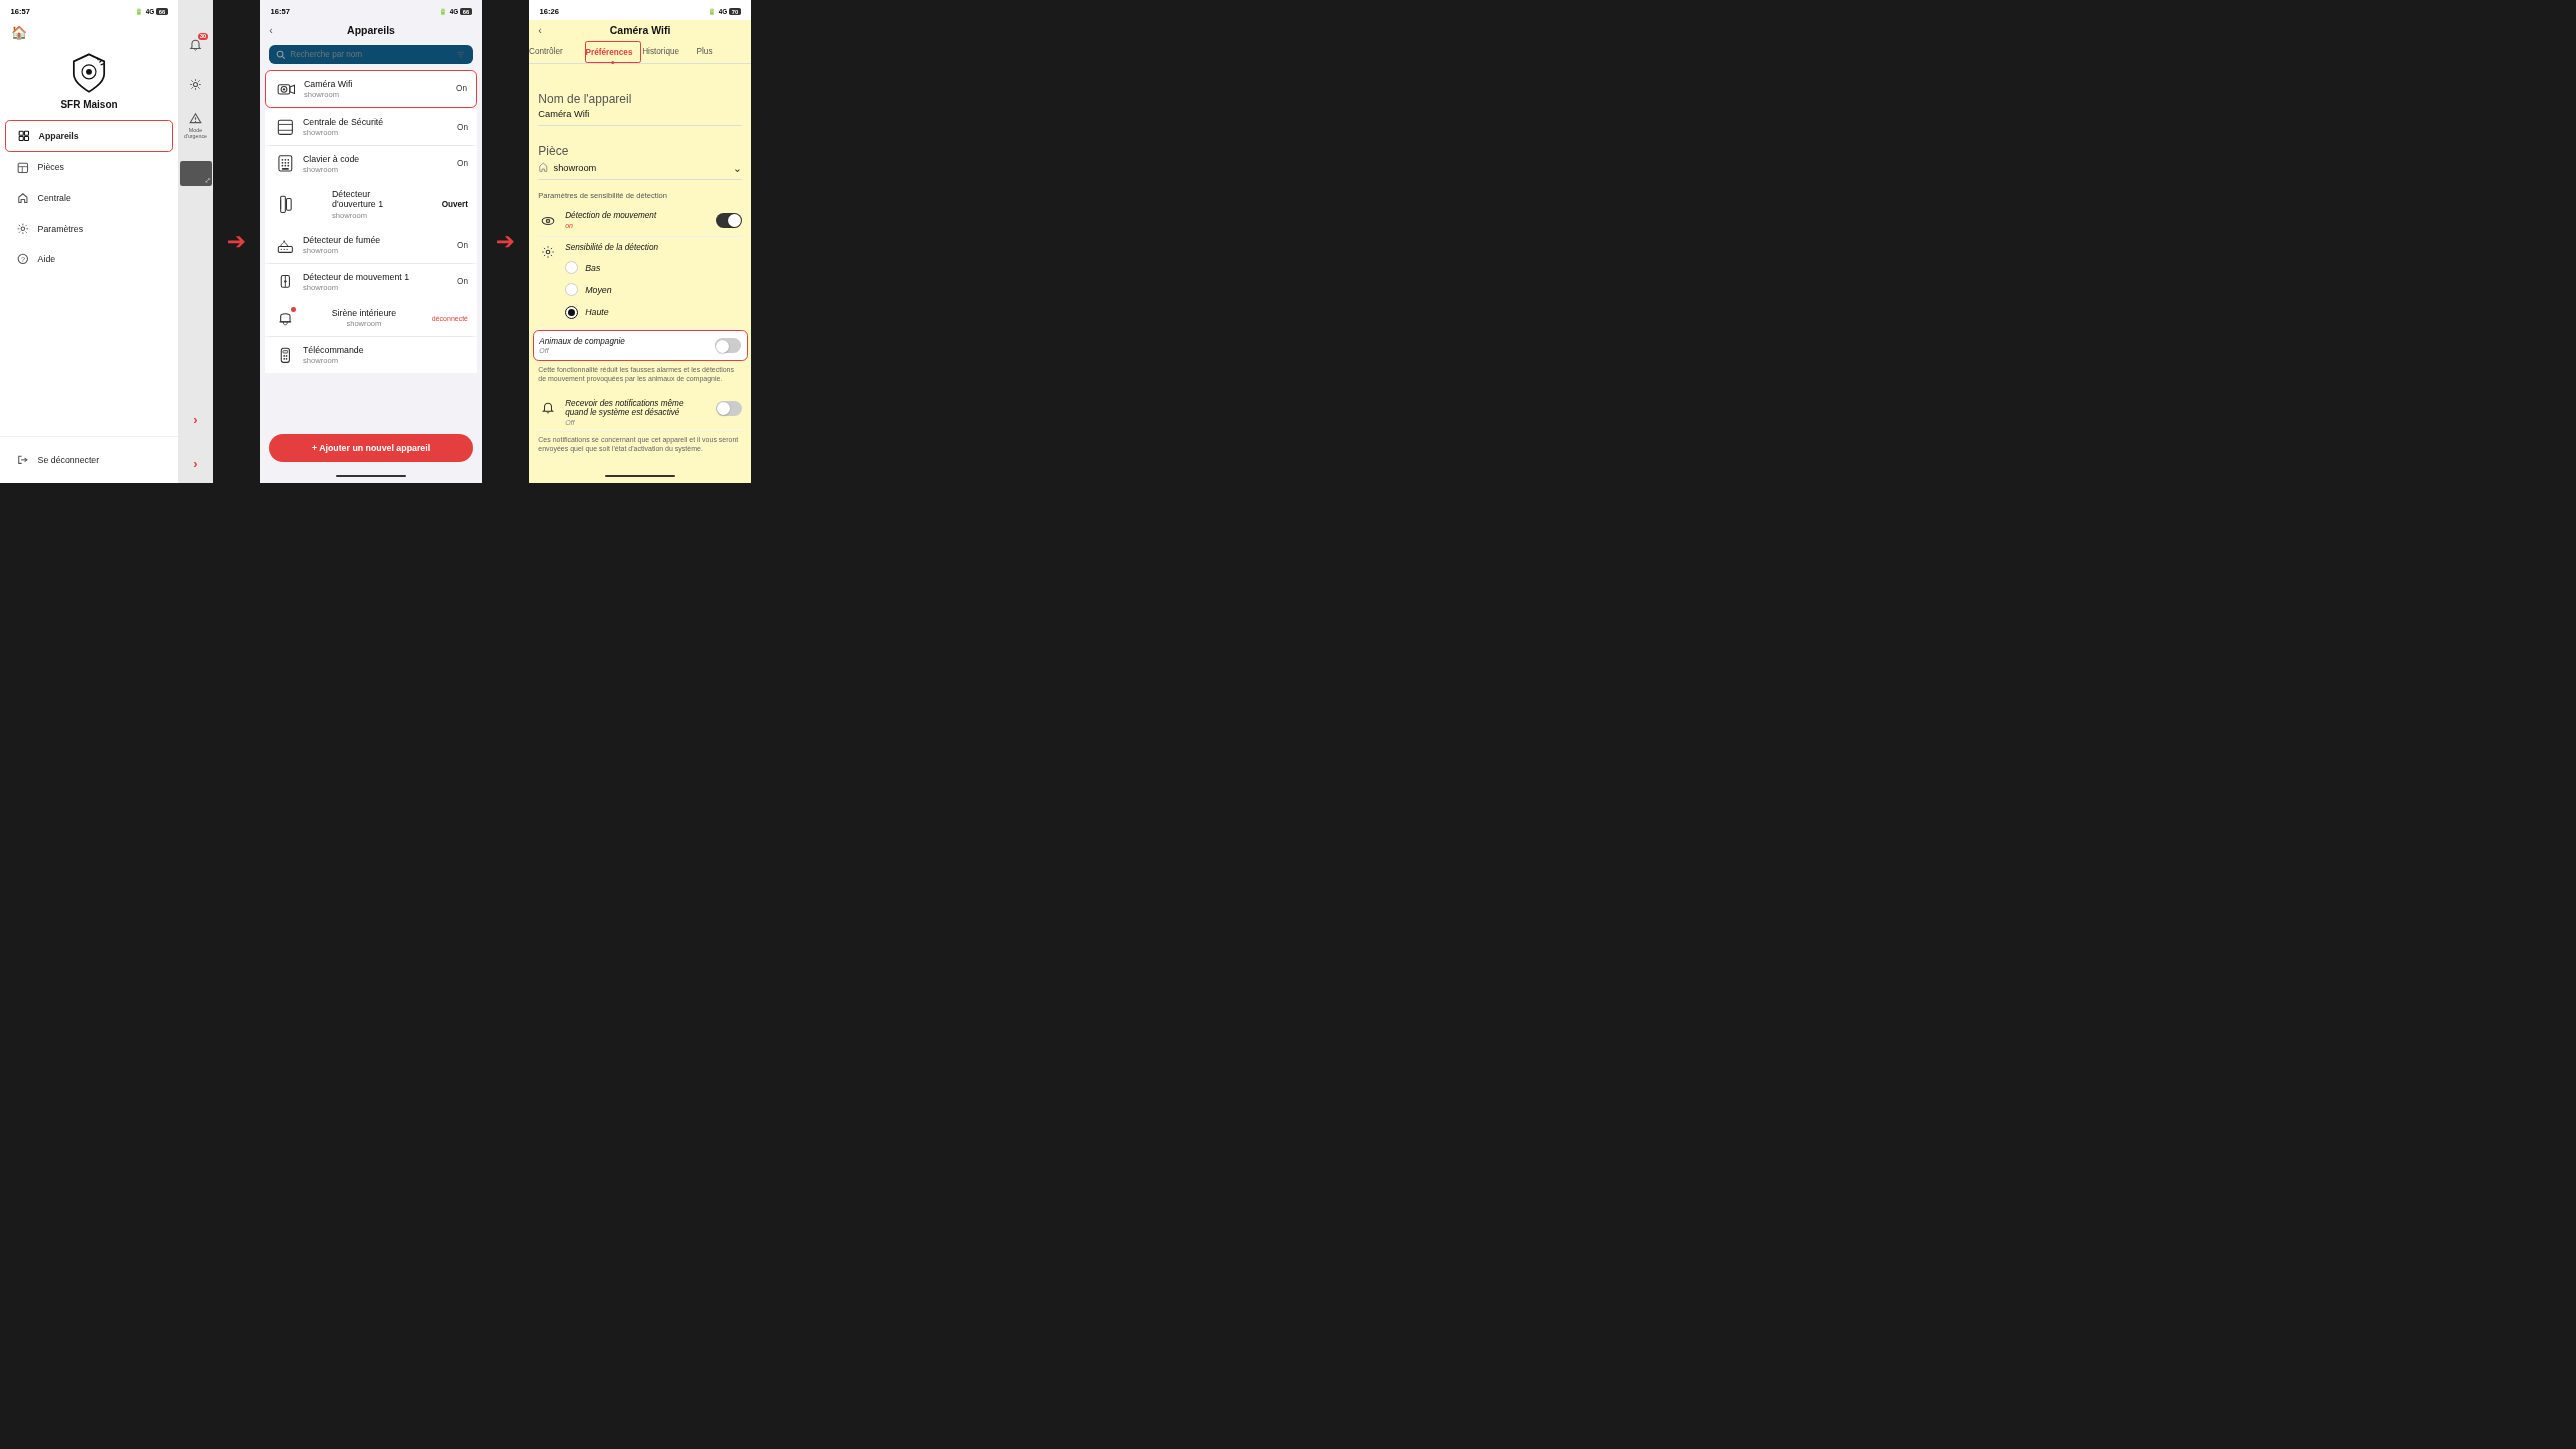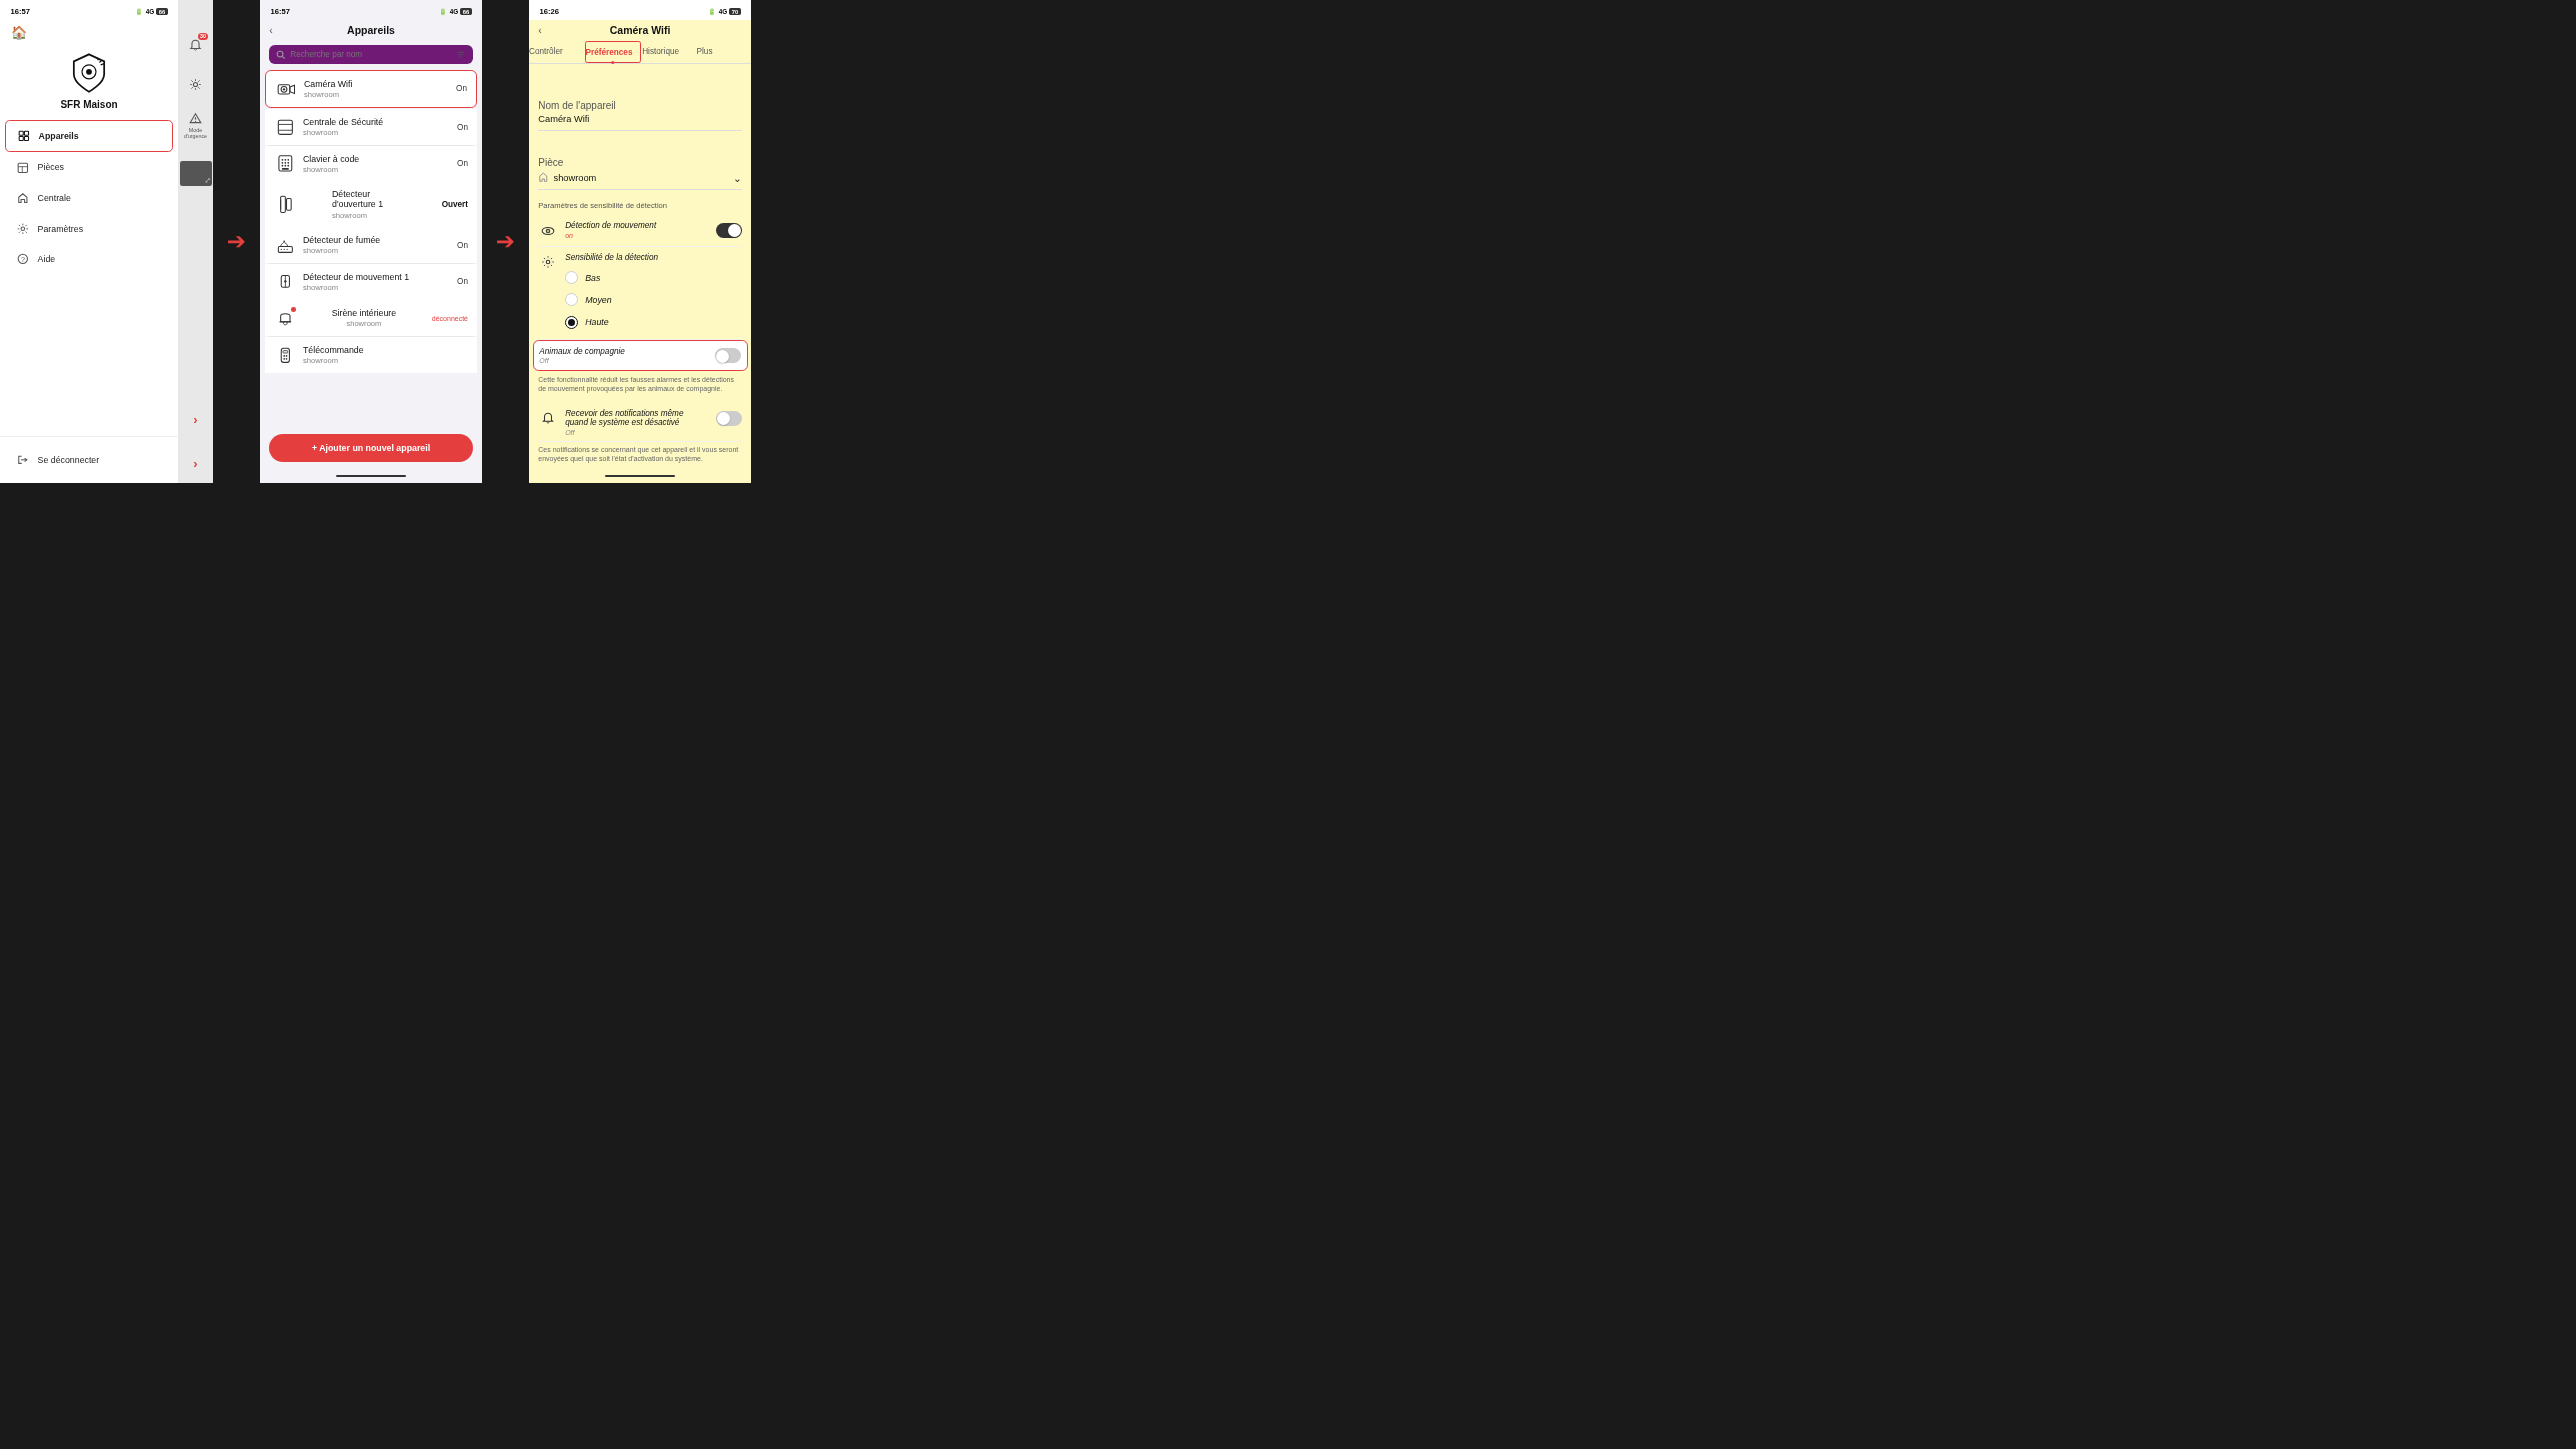--- a/index.html
+++ b/index.html
@@ -201,21 +201,21 @@
     }
 
     .phone-title {
       font-size: 10.5px;
       font-weight: 700;
       color: #111;
     }
 
     .search-bar {
       margin: 3.5px 9.3px 5.8px;
-      background: #701a75;
+      background: #0c4a6e;
       border-radius: 5.8px;
       display: flex;
       align-items: center;
       padding: 4.7px 7px;
       gap: 4.7px;
       justify-content: flex-end;
     }
 
     .search-input {
       border: none;
@@ -361,24 +361,24 @@
       border-radius: 50%;
     }
 
     .p3-content {
       flex: 1;
       overflow-y: auto;
       padding: 9.3px;
     }
 
     .field-label {
-      font-size: 10px;
+      font-size: 12px;
       color: #555;
       margin-bottom: 3.5px;
-      margin-top: 26px;
+      margin-top: 18px;
     }
 
     .field-value {
       font-size: 9.3px;
       color: #111;
       border-bottom: 0.6px solid #ddd;
       padding-bottom: 5.8px;
     }
 
     .room-selector {

